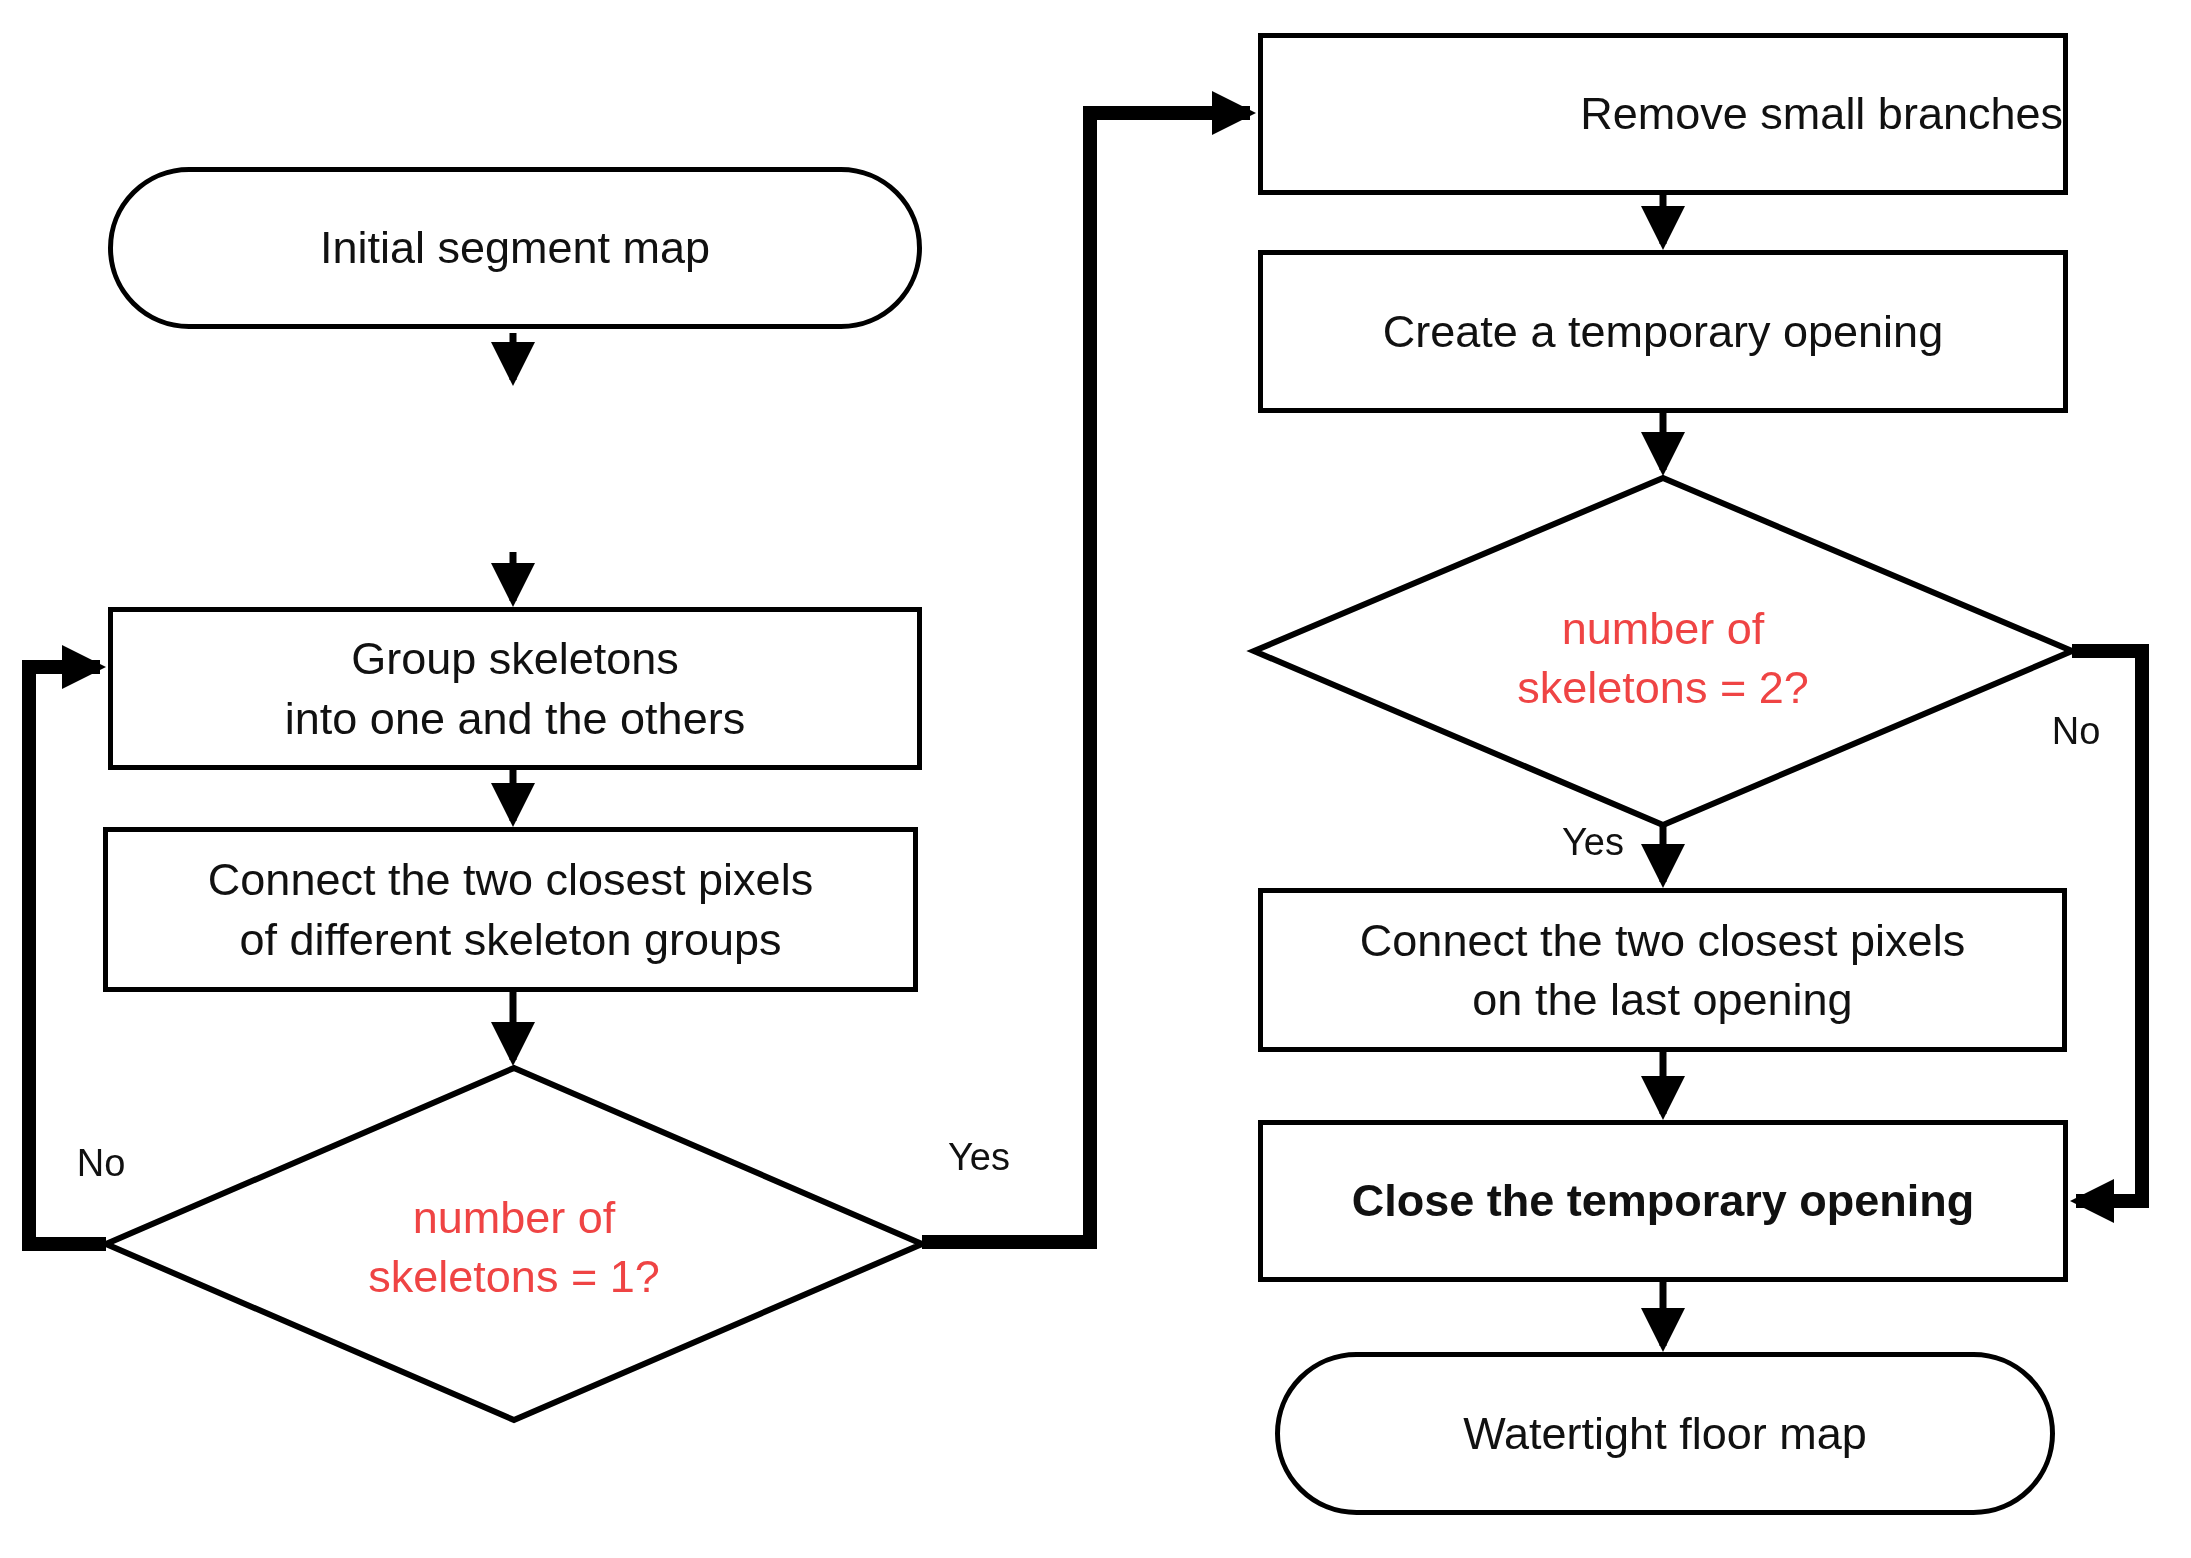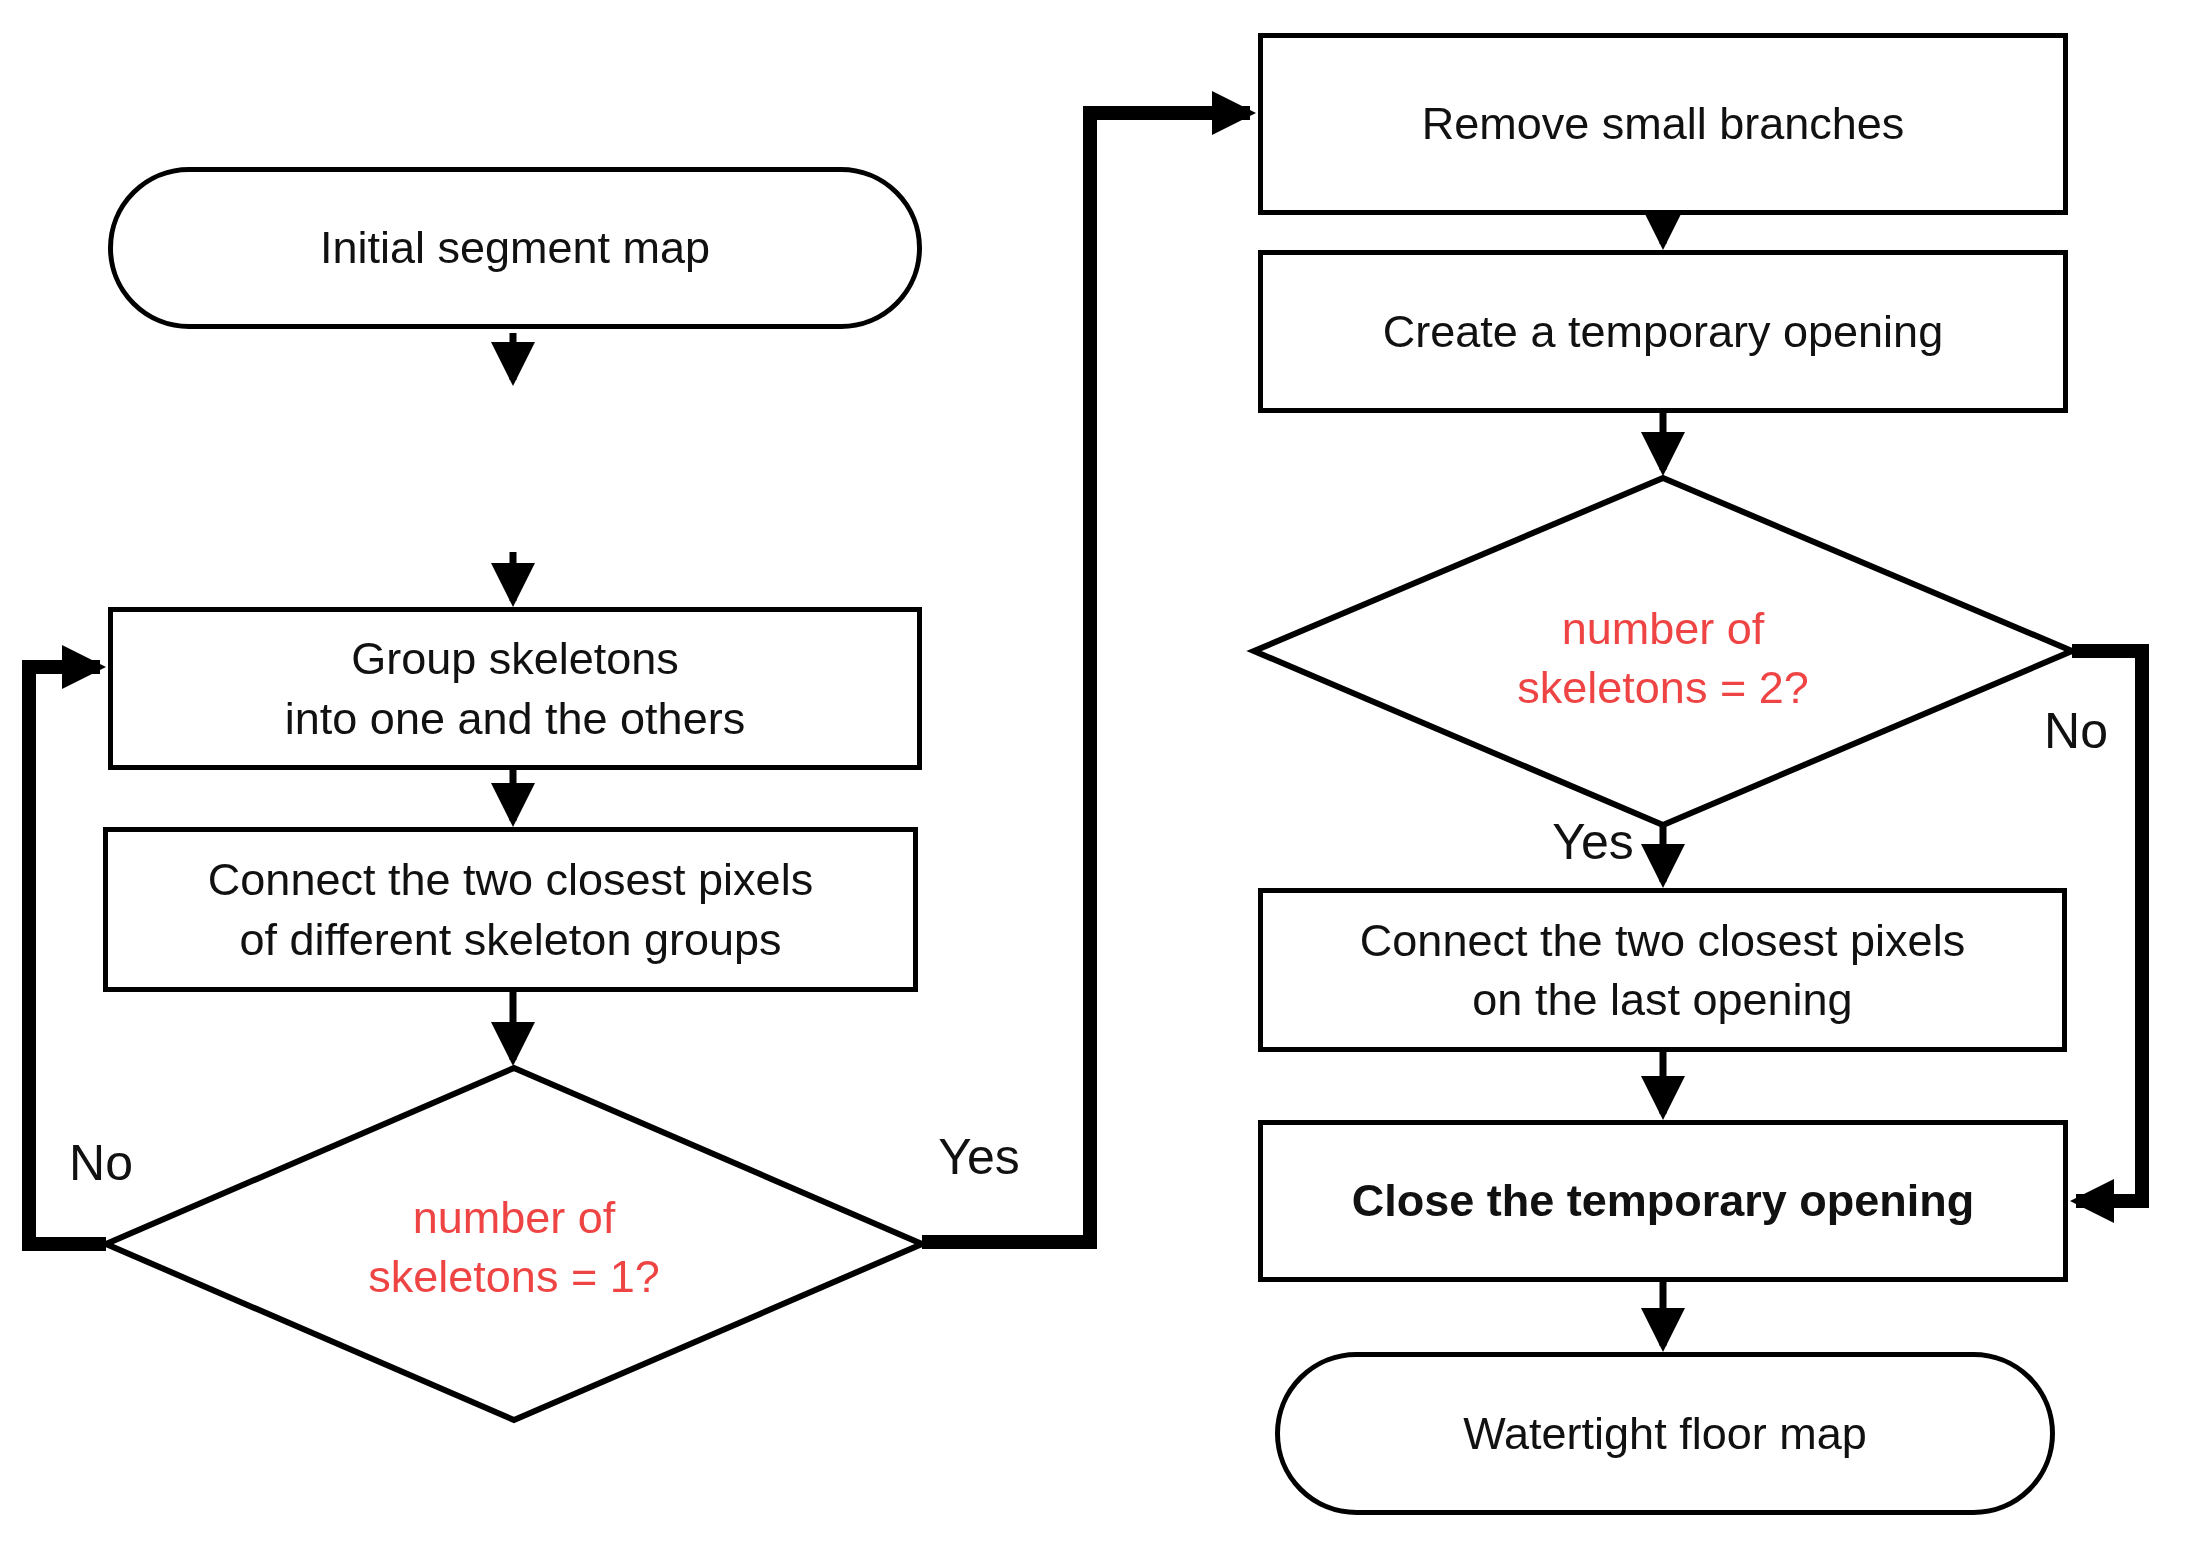--- a/index.html
+++ b/index.html
@@ -47,21 +47,21 @@
     transform: translate(-50%, -50%);
     text-align: center;
     font-size: 45px;
     line-height: 1.32;
     white-space: pre-line;
     color: #ef4444;
   }
   .edge-label {
     position: absolute;
     transform: translate(-50%, -50%);
-    font-size: 50px;
+    font-size: 38px;
     color: #111111;
   }
   svg .shape {
     fill: #ffffff;
     stroke: #000000;
     stroke-width: 6;
   }
   svg .edge {
     fill: none;
     stroke: #000000;
@@ -114,21 +114,21 @@
   </div>
 
   <div class="node" style="left:103px; top:827px; width:815px; height:165px;">
     <span>Connect the two closest pixels
 of different skeleton groups</span>
   </div>
 
   <div class="diamond-label" style="left:514px; top:1247px;">number of
 skeletons = 1?</div>
 
-  <div class="node" style="left:1258px; top:33px; width:810px; height:182px;">
+  <div class="node" style="left:1258px; top:33px; width:810px; height:162px;justify-content:flex-end;">
     <span>Remove small branches</span>
   </div>
 
   <div class="node" style="left:1258px; top:250px; width:810px; height:163px;">
     <span>Create a temporary opening</span>
   </div>
 
   <div class="diamond-label" style="left:1663px; top:658px;">number of
 skeletons = 2?</div>
 

